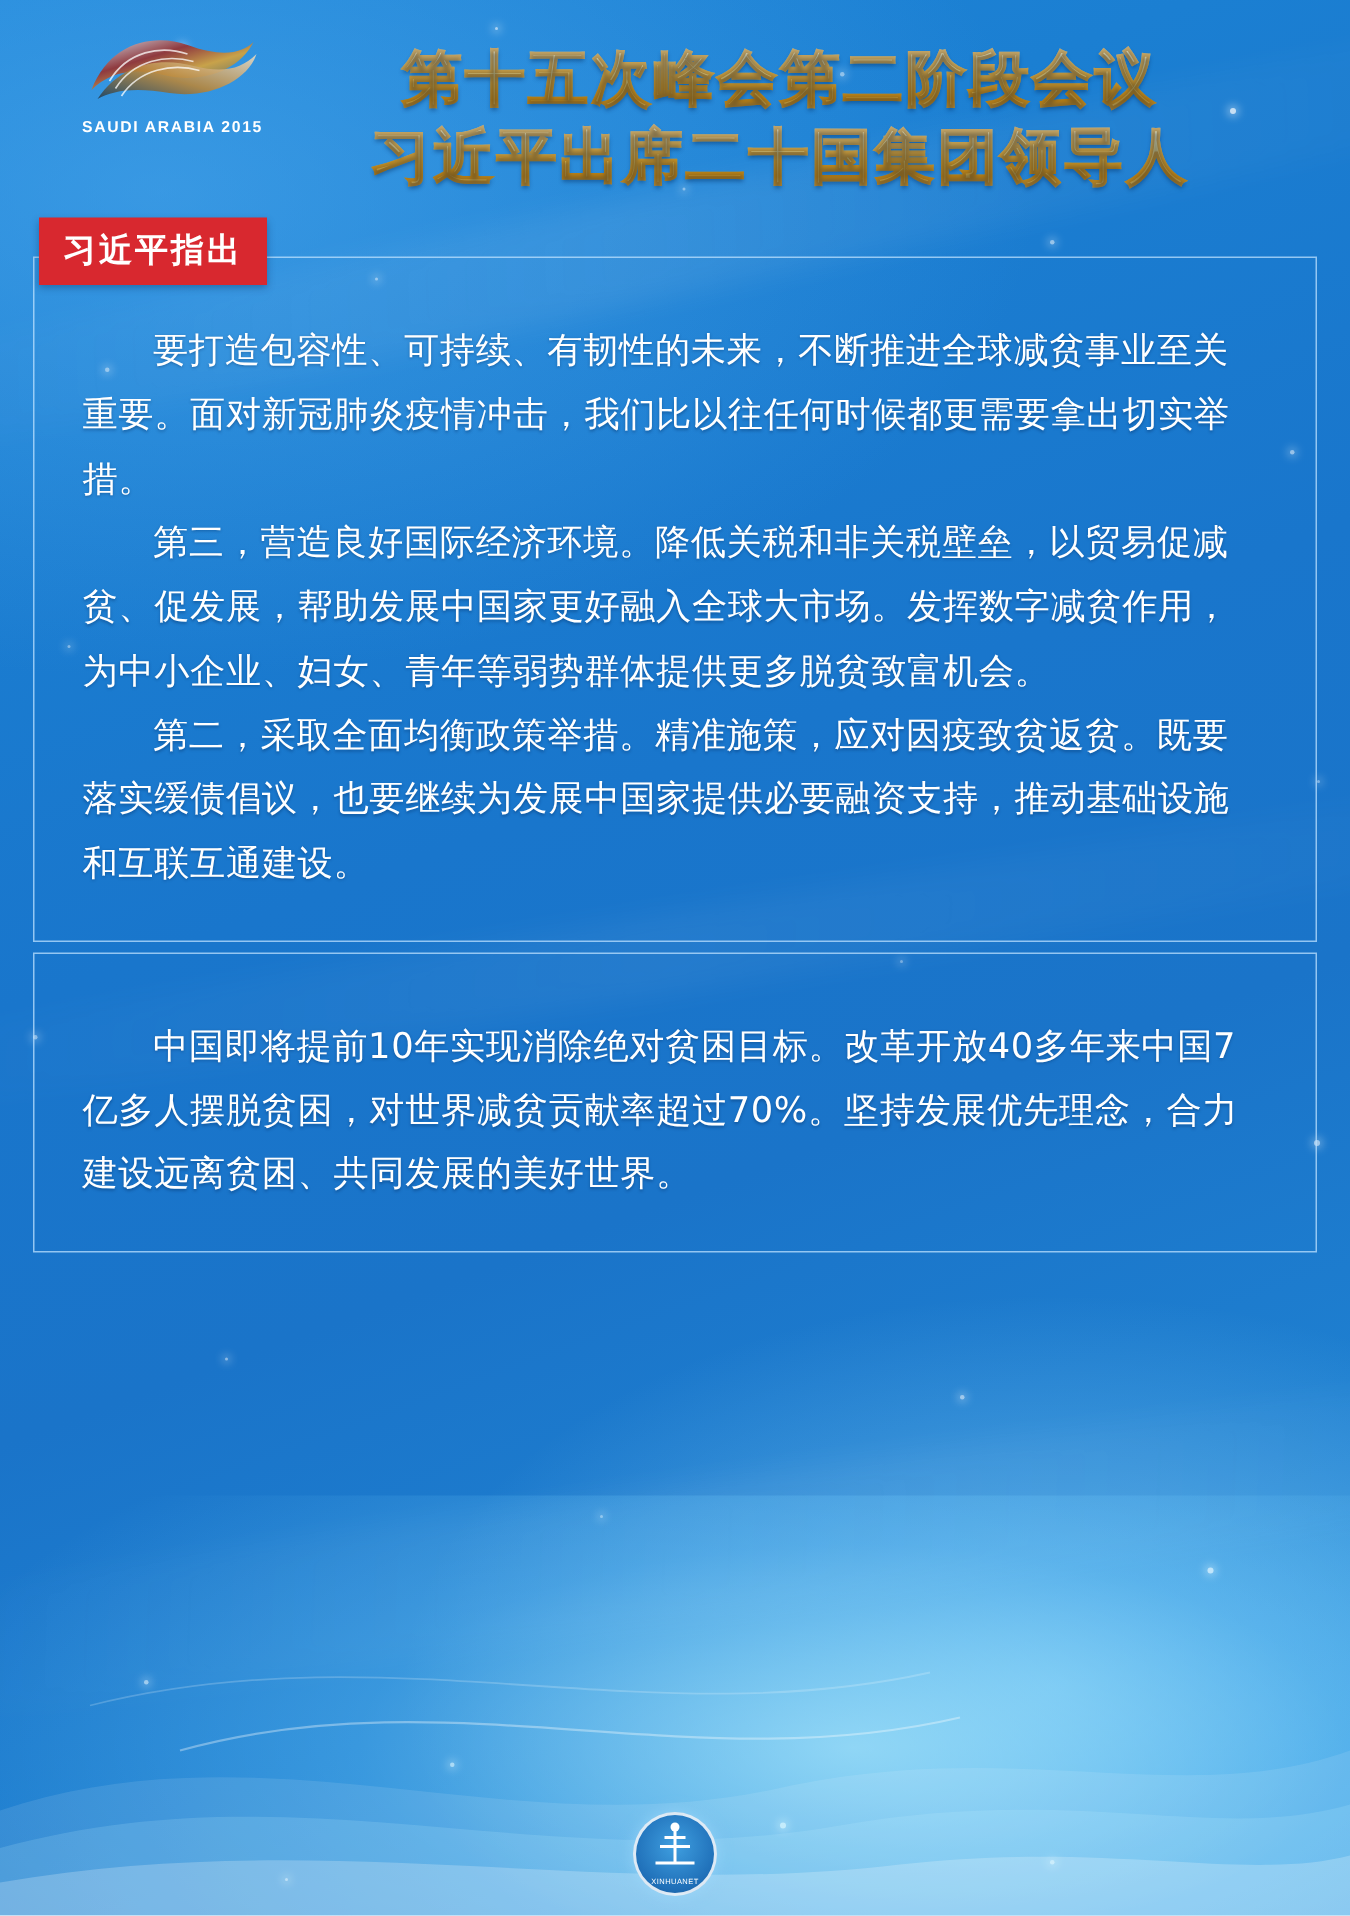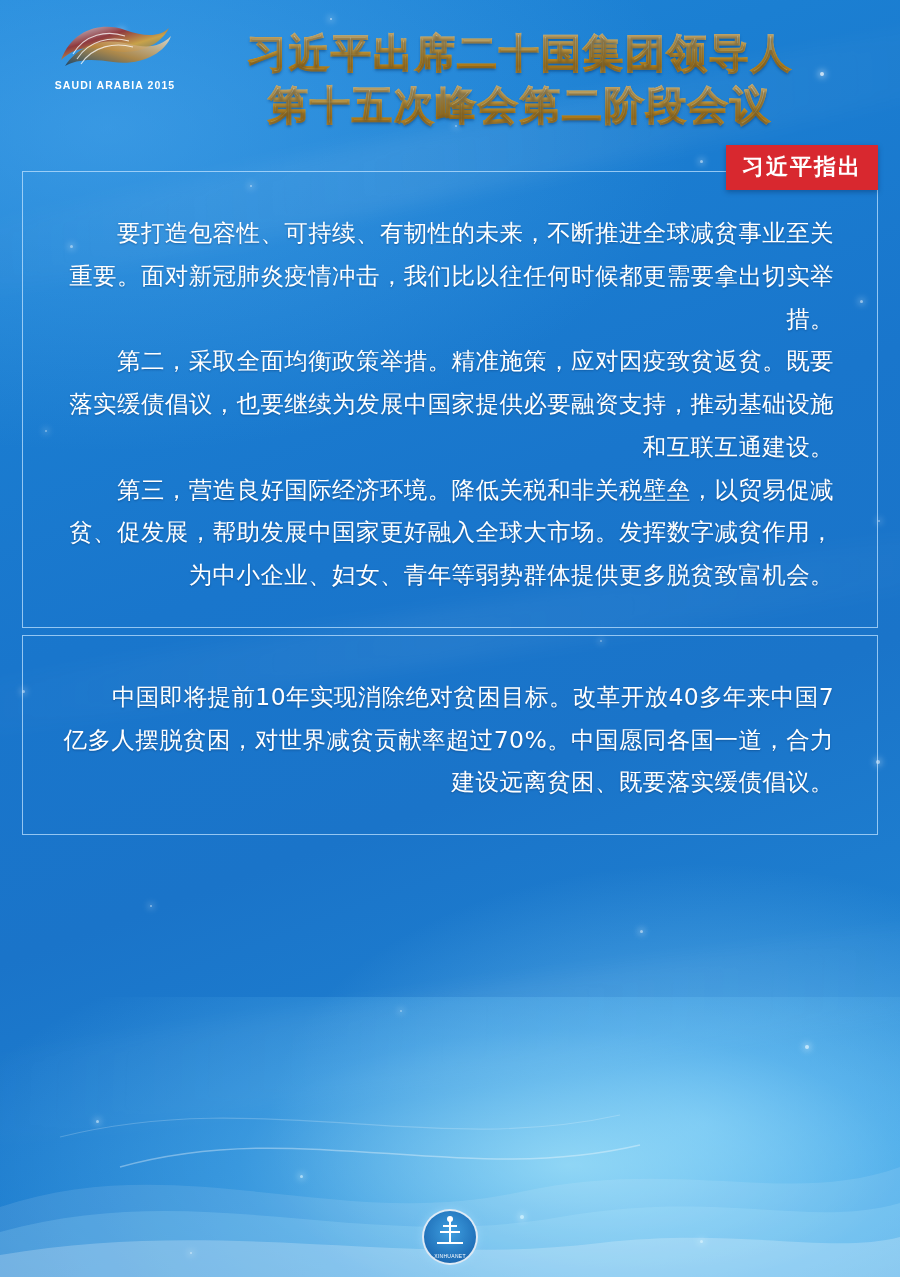--- a/index.html
+++ b/index.html
@@ -118,21 +118,20 @@
     background-clip: text;
     color: transparent;
     -webkit-text-stroke: 1px rgba(120,70,0,0.45);
     text-shadow: 0 2px 3px rgba(0,40,90,0.45);
   }
 
   
   .section {
     position: relative;
     margin: 0 22px 0 22px;
-    text-align: right;
   }
   .section + .section { margin-top: 26px; }
 
   .tag {
     position: relative;
     z-index: 3;
     display: inline-block;
     background: #d8282f;
     color: #ffffff;
     font-family: "DejaVu Sans", sans-serif;
@@ -278,40 +277,40 @@
             <path d="M18,34 C30,14 52,10 70,16"></path>
             <path d="M22,39 C34,20 56,16 74,21"></path>
             <path d="M26,44 C38,26 60,22 78,27"></path>
           </g>
         </svg>
       </div>
       <div class="g20-sub">SAUDI ARABIA 2015</div>
     </div>
 
     <div class="title-wrap">
+      <div class="title-line">第十五次峰会第二阶段会议</div>
       <div class="title-line">习近平出席二十国集团领导人</div>
-      <div class="title-line">第十五次峰会第二阶段会议</div>
     </div>
   </div>
 
   <div class="section">
     <div class="tag">习近平指出</div>
     <div class="panel">
       <div class="panel-body">
         <p>要打造包容性、可持续、有韧性的未来，不断推进全球减贫事业至关重要。面对新冠肺炎疫情冲击，我们比以往任何时候都更需要拿出切实举措。</p>
+        <p>第三，营造良好国际经济环境。降低关税和非关税壁垒，以贸易促减贫、促发展，帮助发展中国家更好融入全球大市场。发挥数字减贫作用，为中小企业、妇女、青年等弱势群体提供更多脱贫致富机会。</p>
         <p>第二，采取全面均衡政策举措。精准施策，应对因疫致贫返贫。既要落实缓债倡议，也要继续为发展中国家提供必要融资支持，推动基础设施和互联互通建设。</p>
-        <p>第三，营造良好国际经济环境。降低关税和非关税壁垒，以贸易促减贫、促发展，帮助发展中国家更好融入全球大市场。发挥数字减贫作用，为中小企业、妇女、青年等弱势群体提供更多脱贫致富机会。</p>
       </div>
     </div>
   </div>
 
   <div class="section">
     <div class="panel">
       <div class="panel-body">
-        <p>中国即将提前10年实现消除绝对贫困目标。改革开放40多年来中国7亿多人摆脱贫困，对世界减贫贡献率超过70%。中国愿同各国一道，合力建设远离贫困、既要落实缓债倡议。</p>
+        <p>中国即将提前10年实现消除绝对贫困目标。改革开放40多年来中国7亿多人摆脱贫困，对世界减贫贡献率超过70%。坚持发展优先理念，合力建设远离贫困、共同发展的美好世界。</p>
       </div>
     </div>
   </div>
 
   <div class="glow-bottom"></div>
   <svg class="wave" viewBox="0 0 900 260" preserveAspectRatio="none">
     <path d="M0,190 C180,130 340,215 520,175 C680,140 790,190 900,150 L900,260 L0,260 Z" fill="rgba(255,255,255,0.10)"></path>
     <path d="M0,215 C200,160 360,235 560,200 C720,172 810,212 900,186 L900,260 L0,260 Z" fill="rgba(200,240,255,0.16)"></path>
     <path d="M0,238 C220,200 400,250 600,226 C740,210 830,238 900,220 L900,260 L0,260 Z" fill="rgba(255,255,255,0.22)"></path>
     <path d="M120,150 C300,100 460,170 640,128" stroke="rgba(255,255,255,0.35)" stroke-width="1.5" fill="none"></path>

